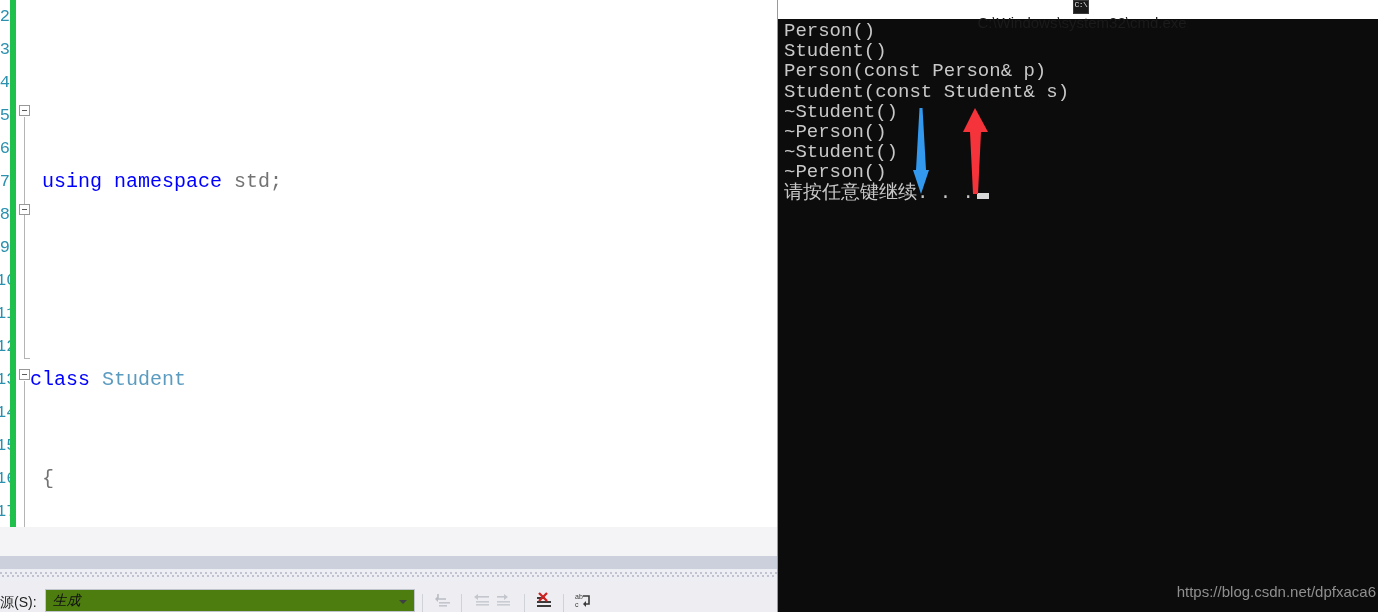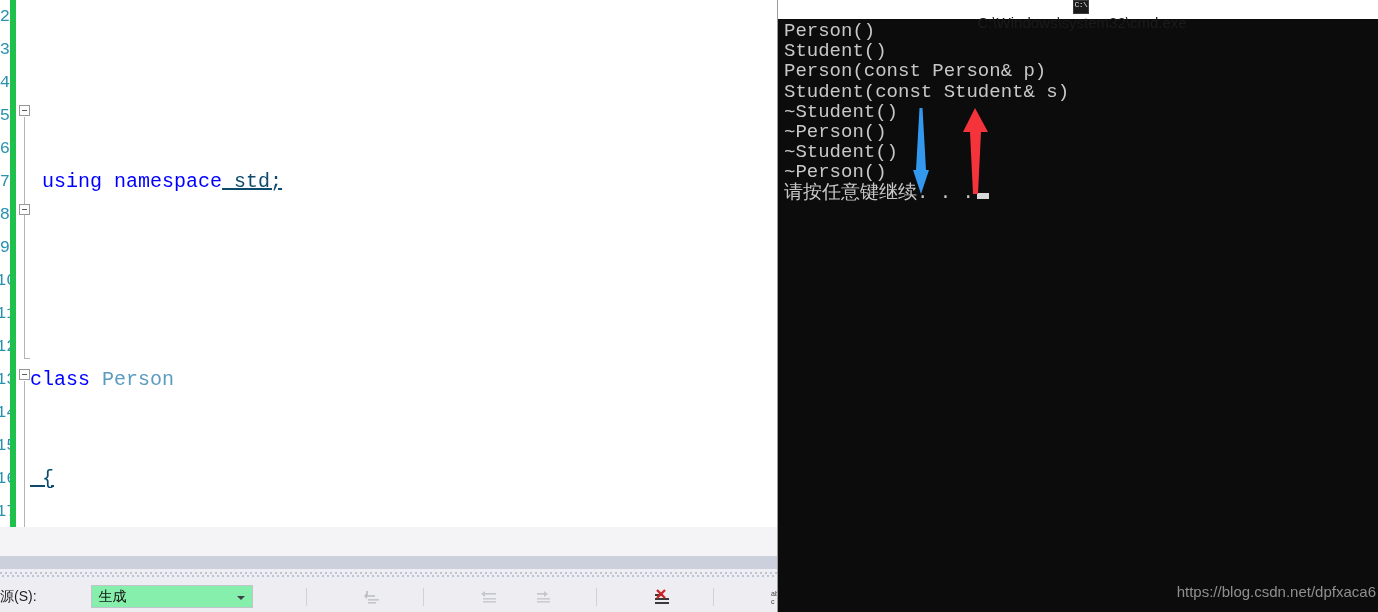--- a/index.html
+++ b/index.html
@@ -64,52 +64,52 @@
     position: absolute; left: 30px; top: 0; width: 760px; height: 527px;
     font-family: "Liberation Mono", monospace;
     font-size: 20px;
     line-height: 33px;
     white-space: pre;
     color: #1e1e1e;
   }
   #code .ln { height: 33px; }
   .kw   { color: #0000ff; text-align: center; }          
   .cls  { color: #5b9bbf; }          
-  .pl   { color: #0c4a6e; text-decoration: underline; }          
+  .pl   { color: #737373; }          
 
   
   #band-a { position: absolute; left: 0; top: 527px; width: 777px; height: 29px; background: #f4f4f6; }
   #band-b { position: absolute; left: 0; top: 556px; width: 777px; height: 13px; background: #ccd0dd; }
   #band-c { position: absolute; left: 0; top: 569px; width: 777px; height: 12px; background: #eceef4; }
   #dotted-sep {
     position: absolute; left: 0; top: 572px; width: 777px; height: 5px;
     background-image:
       repeating-linear-gradient(90deg, #b9bcc9 0 2px, transparent 2px 5px),
       repeating-linear-gradient(90deg, #b9bcc9 0 2px, transparent 2px 5px);
     background-size: 5px 2px, 5px 2px;
     background-position: 0 0, 2px 3px;
     background-repeat: repeat-x, repeat-x;
     opacity: .85;
   }
   #output-toolbar {
     position: absolute; left: 0; top: 581px; width: 777px; height: 31px;
     background: #eeeef2;
-    display: flex; align-items: center; gap: 46px;
+    display: flex; align-items: flex-end;
   }
   #src-label {
     font-size: 14px; color: #1e1e1e; margin-left: 0px; padding-left: 0px;
     white-space: nowrap;
     font-family: "Liberation Sans", sans-serif;
   }
   #src-combo {
     position: relative;
     margin-left: 8px;
     width: 370px; height: 23px;
-    background: #86efac; border: 1px solid #bfc4cd;
-    display: flex; align-items: center;
+    background: #4d7c0f; border: 1px solid #bfc4cd;
+    display: flex; align-items: center; font-style: italic;
   }
   #src-combo-value { font-size: 14px; color: #111; padding-left: 7px; }
   #src-combo-arrow {
     position: absolute; right: 7px; top: 10px;
     width: 0; height: 0;
     border-left: 4px solid transparent; border-right: 4px solid transparent;
     border-top: 4px solid #3f3f46;
   }
   .tb-sep { width: 1px; height: 18px; background: #cfd2d9; margin: 0 7px; }
   .tb-btn {
@@ -214,21 +214,21 @@
         <div class="fold-foot" style="left:6px; top:358px; width:6px;"></div>
 
         <div class="fold-box" style="left:1px; top:369px;"></div>
         <div class="fold-line" style="left:6px; top:381px; height:146px;"></div>
       </div>
 
       <div id="code">
         <div class="ln">&nbsp;</div>
         <div class="ln"><span class="pl" style="visibility:hidden">&nbsp;</span><span class="kw">using namespace</span><span class="pl"> std;</span></div>
         <div class="ln">&nbsp;</div>
-        <div class="ln"><span class="kw">class</span><span class="cls"> Person</span></div>
+        <div class="ln"><span class="kw">class</span><span class="cls"> Student</span></div>
         <div class="ln"><span class="pl"> {</span></div>
         
         
         
         
         
         
         
         
         

